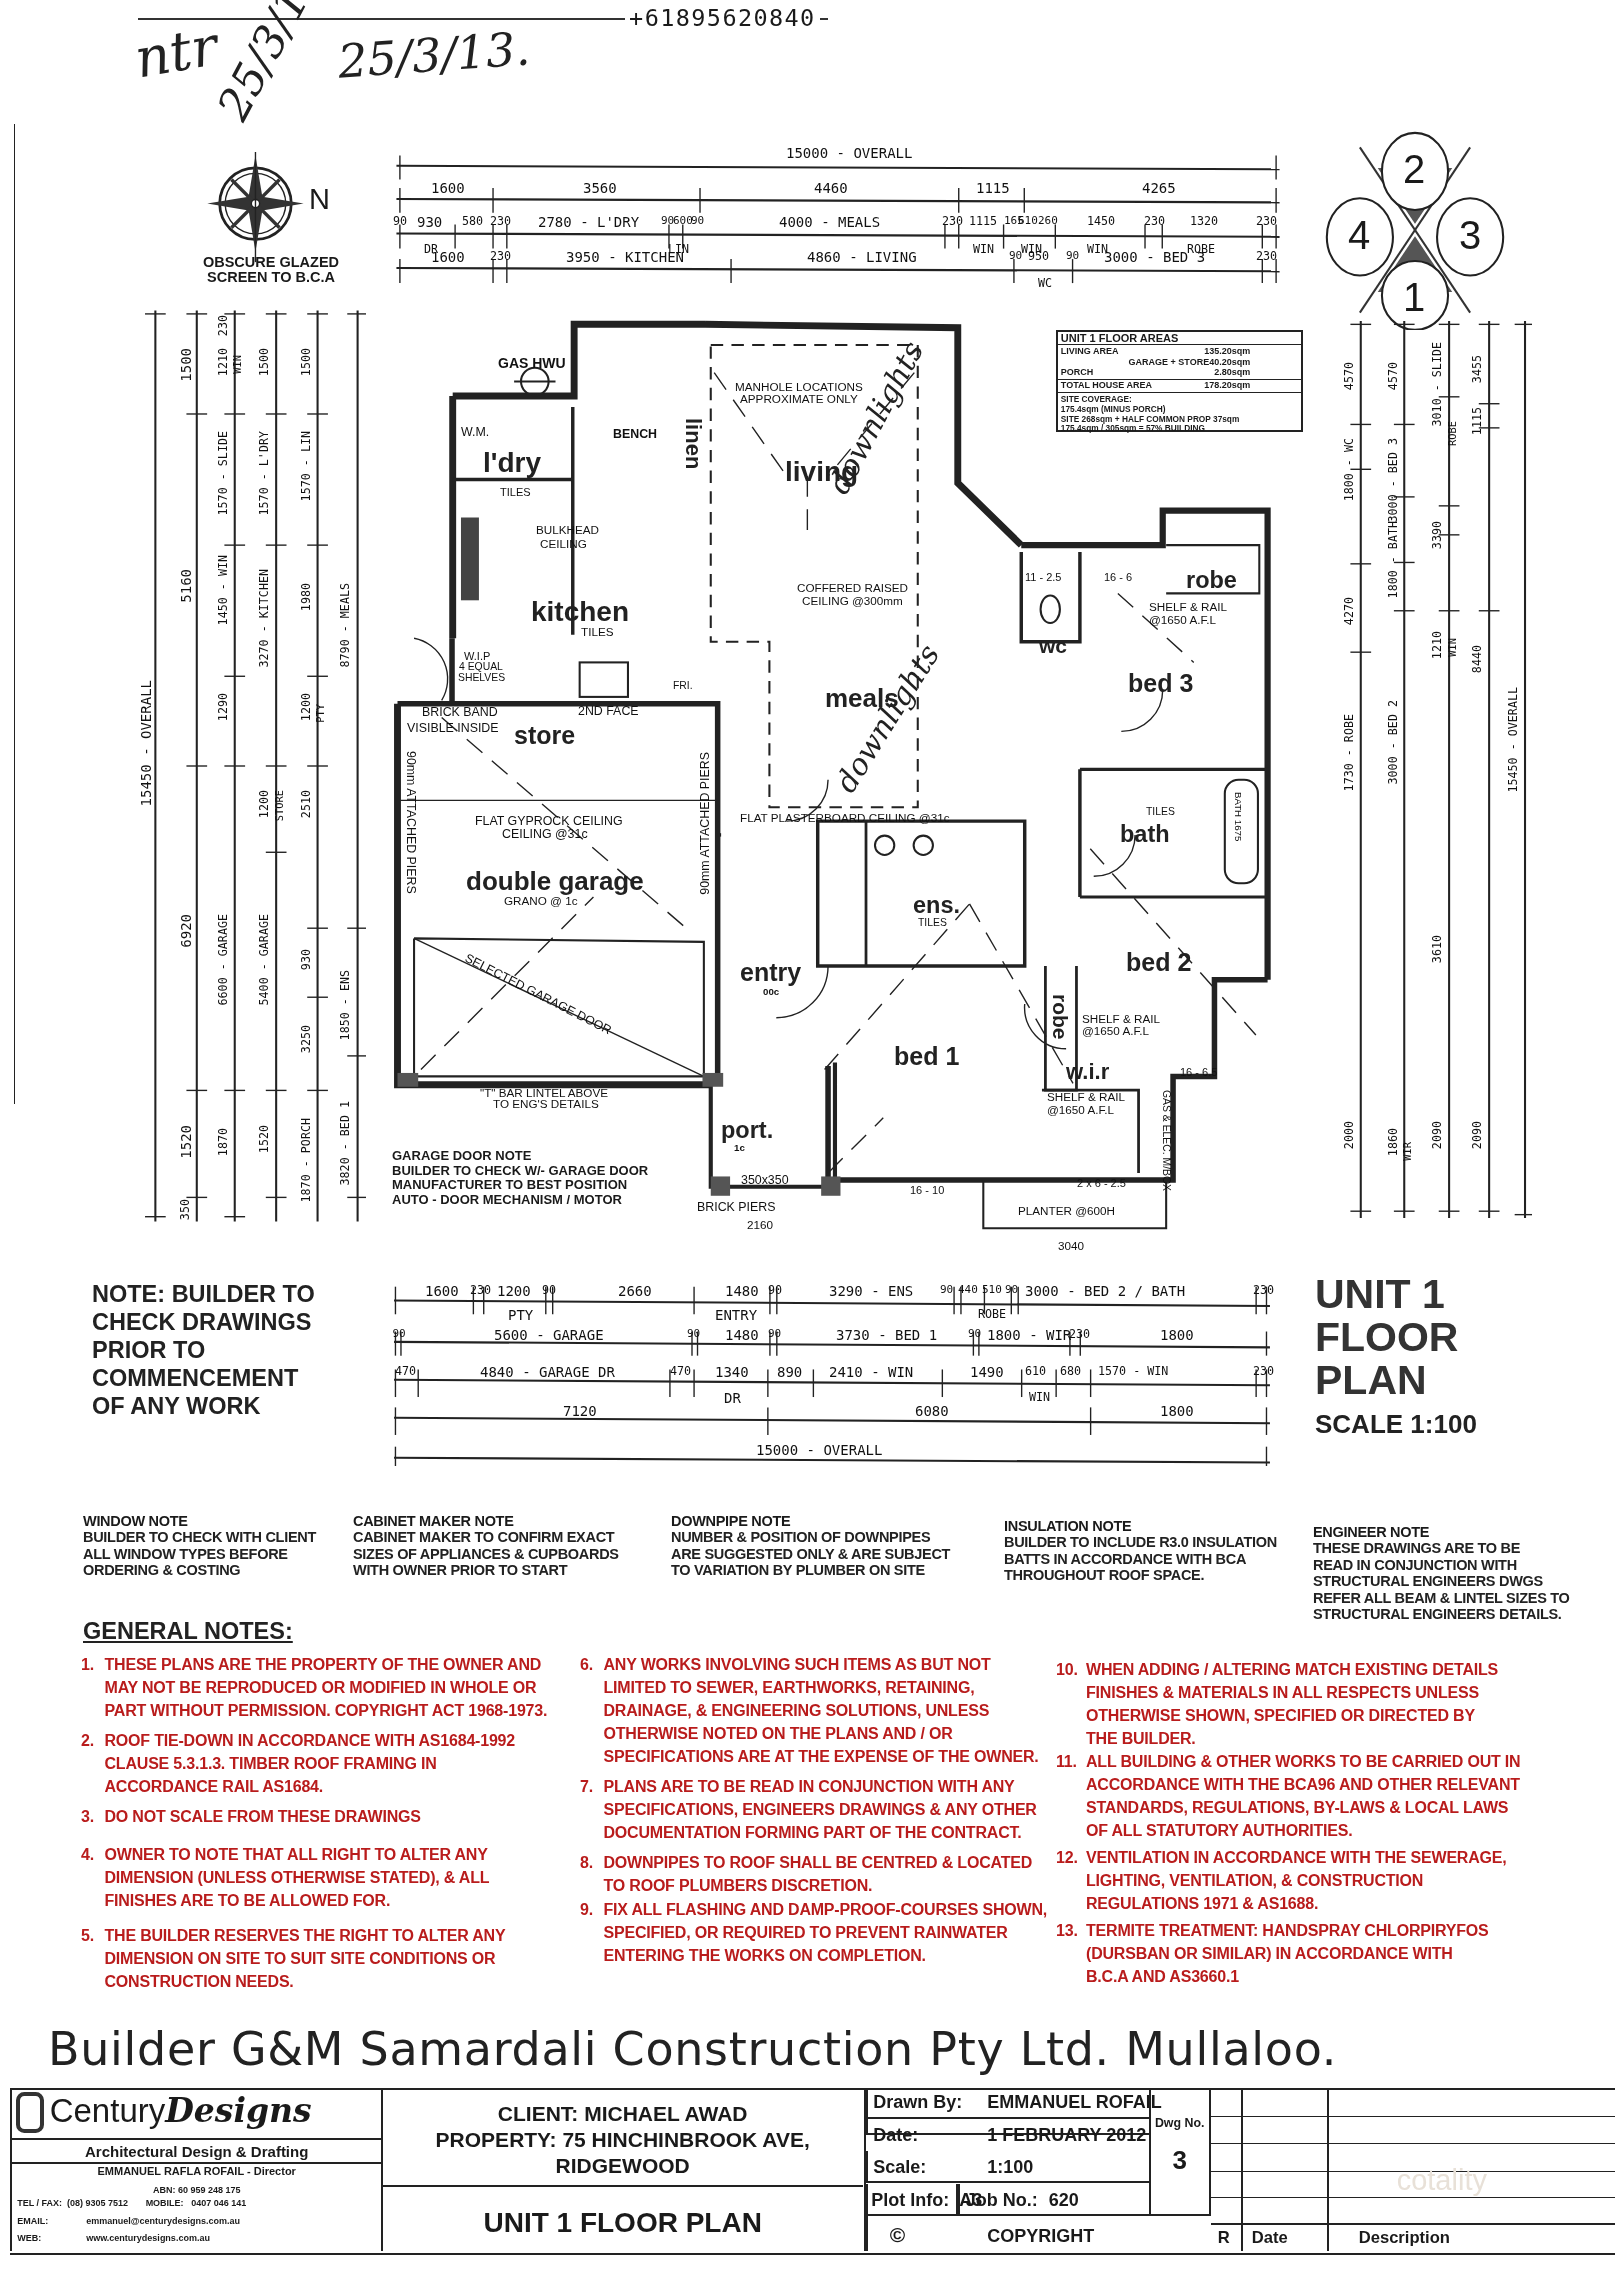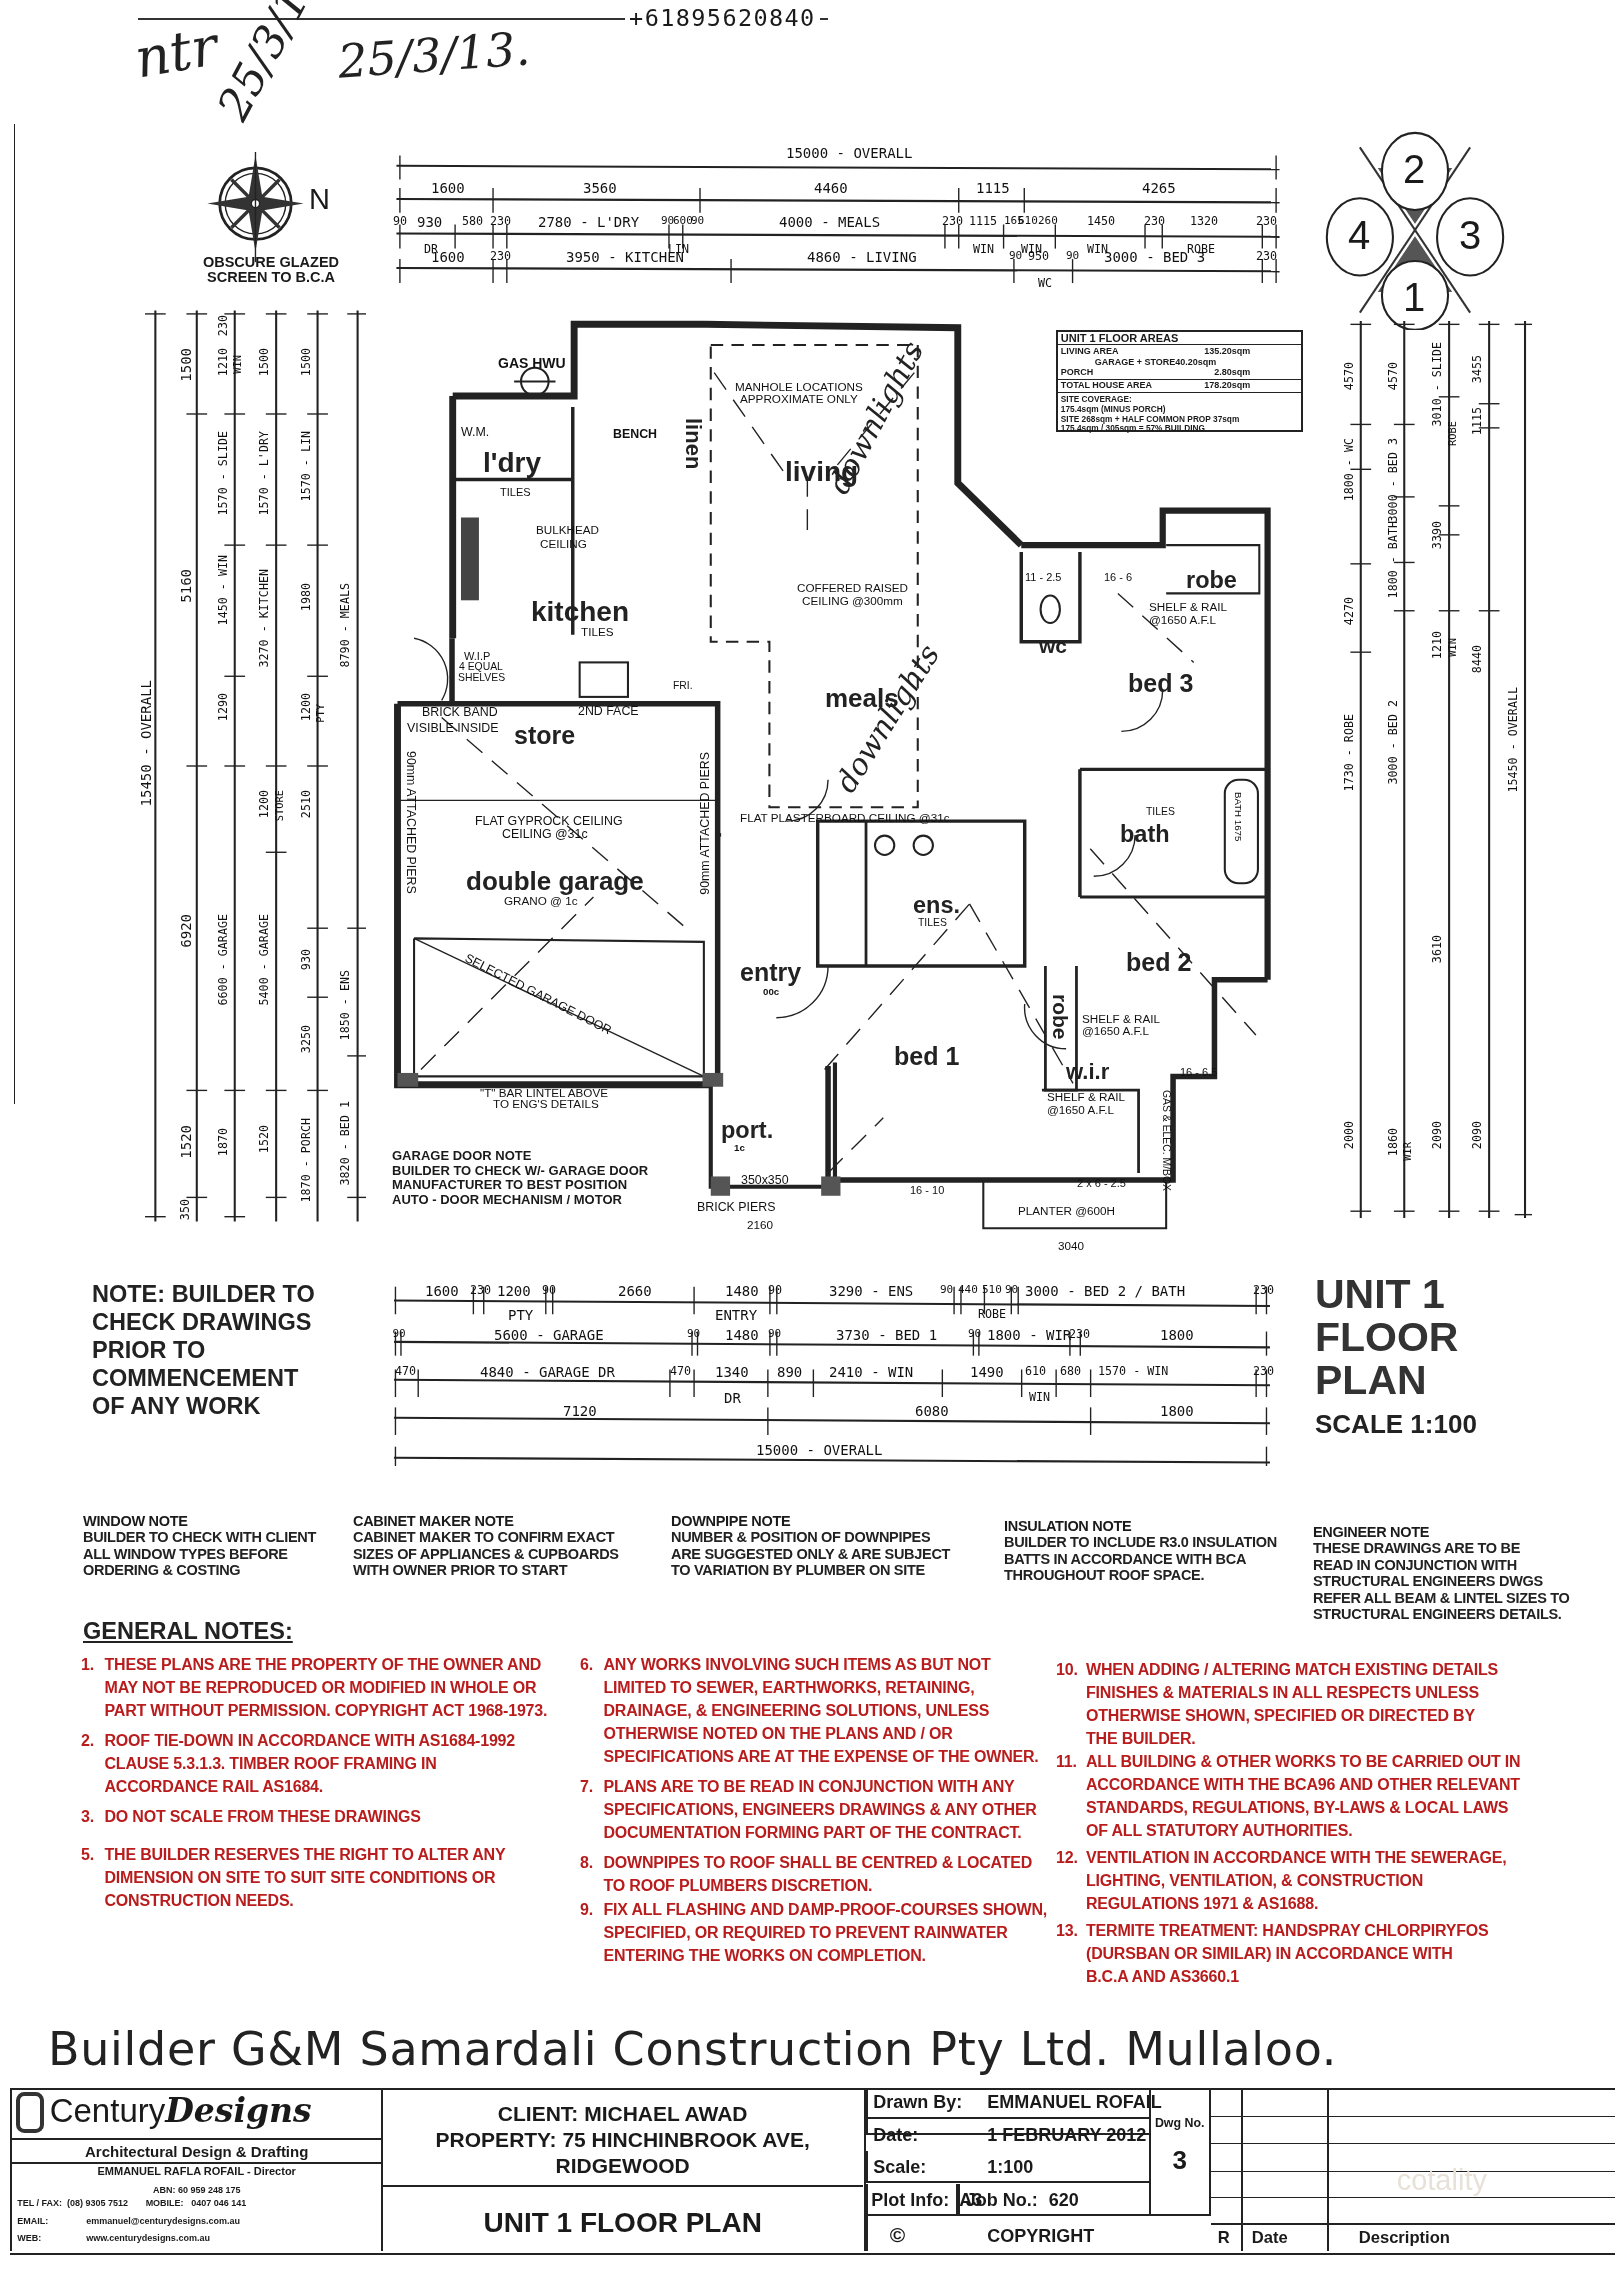--- a/index.html
+++ b/index.html
@@ -293,21 +293,21 @@
   <div class="abs dimtxt vert" style="left:195px;top:373px;font-size:11.7px;">15450 - OVERALL</div>
 </div>
 
 <div class="abs" style="left:1056px;top:330px;width:247px;height:102px;border:2.1px solid #222;box-sizing:border-box;font-weight:bold;font-size:9px;line-height:10.4px;">
   <div style="font-size:11px;border-bottom:1.4px solid #222;padding:0.7px 2.8px;">UNIT 1 FLOOR AREAS</div>
   <div style="padding:1.4px 2.8px;border-bottom:1.4px solid #222;">
     <div style="display:flex;justify-content:space-between;">
         <span>LIVING AREA</span>
         <span style="margin-right:48px;">135.20sqm</span>
       </div>
-    <div style="display:flex;justify-content:center;">
+    <div style="display:flex;justify-content:flex-end;">
         <span>GARAGE + STORE</span>
         <span style="margin-right:48px;">40.20sqm</span>
       </div>
     <div style="display:flex;justify-content:space-between;">
         <span>PORCH</span>
         <span style="margin-right:48px;">2.80sqm</span>
       </div>
   </div>
   <div style="display:flex;justify-content:space-between;padding:0.7px 2.8px;border-bottom:1.4px solid #222;">
       <span>TOTAL HOUSE AREA</span>
@@ -616,20 +616,21 @@
   <div class="notebody">REFER ALL BEAM &amp; LINTEL SIZES TO</div>
   <div class="notebody">STRUCTURAL ENGINEERS DETAILS.</div>
 </div>
 
 <div class="abs" style="left:83px;top:1618px;font-weight:bold;font-size:23.5px;text-decoration:underline;color:#222;">GENERAL NOTES:</div>
 
 <div class="abs gn" style="left:81px;top:1653px;width:483px;">
   <div style="margin-bottom:7px;"><span class="num">1.</span><span>THESE PLANS ARE THE PROPERTY OF THE OWNER AND</span><br><span class="num"></span><span>MAY NOT BE REPRODUCED OR MODIFIED IN WHOLE OR</span><br><span class="num"></span><span>PART WITHOUT PERMISSION. COPYRIGHT ACT 1968-1973.</span></div>
   <div style="margin-bottom:7px;"><span class="num">2.</span><span>ROOF TIE-DOWN IN ACCORDANCE WITH AS1684-1992</span><br><span class="num"></span><span>CLAUSE 5.3.1.3. TIMBER ROOF FRAMING IN</span><br><span class="num"></span><span>ACCORDANCE RAIL AS1684.</span></div>
   <div style="margin-bottom:15px;margin-top:5.5px;"><span class="num">3.</span><span>DO NOT SCALE FROM THESE DRAWINGS</span></div>
+  <div style="margin-bottom:12.4px;"><span class="num">4.</span><span>OWNER TO NOTE THAT ALL RIGHT TO ALTER ANY</span><br><span class="num"></span><span>DIMENSION (UNLESS OTHERWISE STATED), &amp; ALL</span><br><span class="num"></span><span>FINISHES ARE TO BE ALLOWED FOR.</span></div>
   <div><span class="num">5.</span><span>THE BUILDER RESERVES THE RIGHT TO ALTER ANY</span><br><span class="num"></span><span>DIMENSION ON SITE TO SUIT SITE CONDITIONS OR</span><br><span class="num"></span><span>CONSTRUCTION NEEDS.</span></div>
 </div>
 
 <div class="abs gn" style="left:580px;top:1653px;width:483px;">
   <div style="margin-bottom:7px;"><span class="num">6.</span><span>ANY WORKS INVOLVING SUCH ITEMS AS BUT NOT</span><br><span class="num"></span><span>LIMITED TO SEWER, EARTHWORKS, RETAINING,</span><br><span class="num"></span><span>DRAINAGE, &amp; ENGINEERING SOLUTIONS, UNLESS</span><br><span class="num"></span><span>OTHERWISE NOTED ON THE PLANS AND / OR</span><br><span class="num"></span><span>SPECIFICATIONS ARE AT THE EXPENSE OF THE OWNER.</span></div>
   <div style="margin-bottom:7px;"><span class="num">7.</span><span>PLANS ARE TO BE READ IN CONJUNCTION WITH ANY</span><br><span class="num"></span><span>SPECIFICATIONS, ENGINEERS DRAWINGS &amp; ANY OTHER</span><br><span class="num"></span><span>DOCUMENTATION FORMING PART OF THE CONTRACT.</span></div>
   <div style="margin-bottom:1.4px;"><span class="num">8.</span><span>DOWNPIPES TO ROOF SHALL BE CENTRED &amp; LOCATED</span><br><span class="num"></span><span>TO ROOF PLUMBERS DISCRETION.</span></div>
   <div><span class="num">9.</span><span>FIX ALL FLASHING AND DAMP-PROOF-COURSES SHOWN,</span><br><span class="num"></span><span>SPECIFIED, OR REQUIRED TO PREVENT RAINWATER</span><br><span class="num"></span><span>ENTERING THE WORKS ON COMPLETION.</span></div>
 </div>
 

